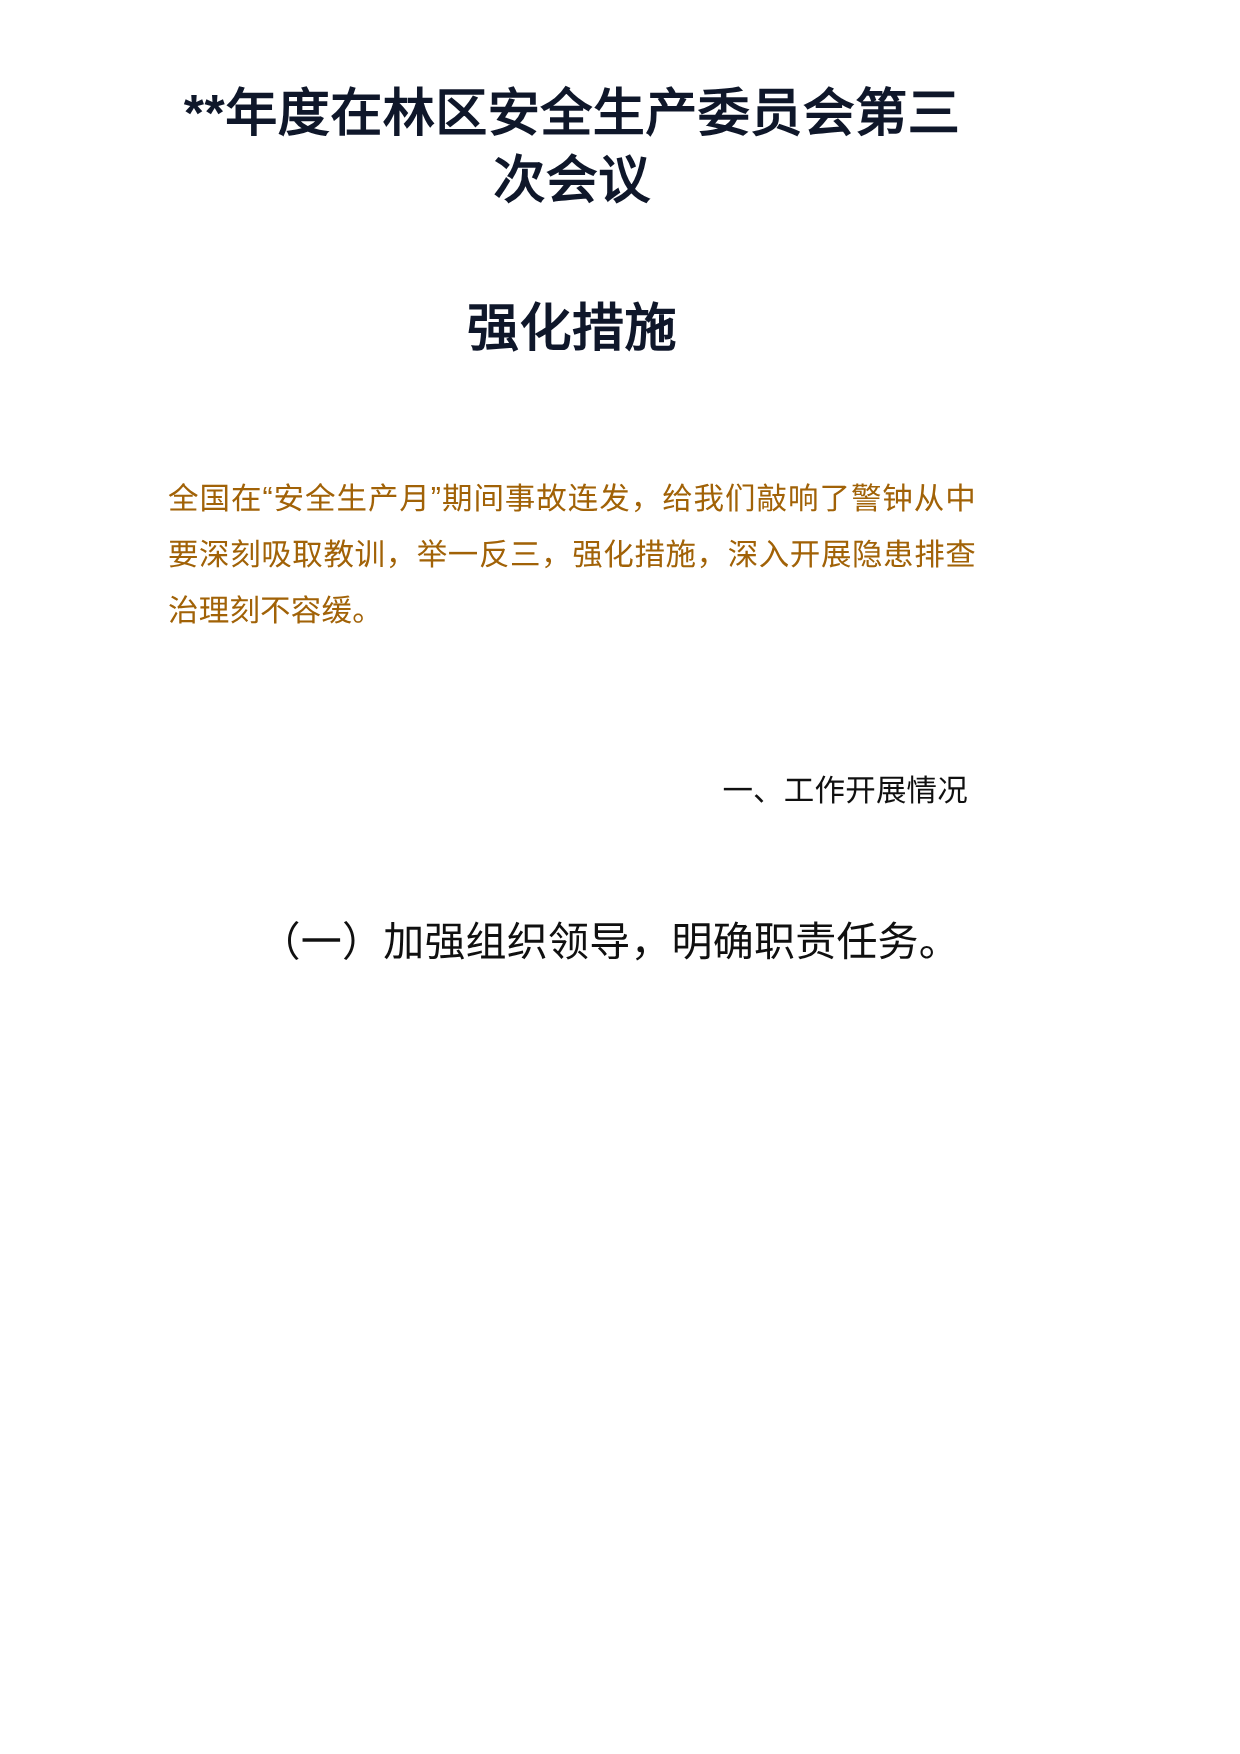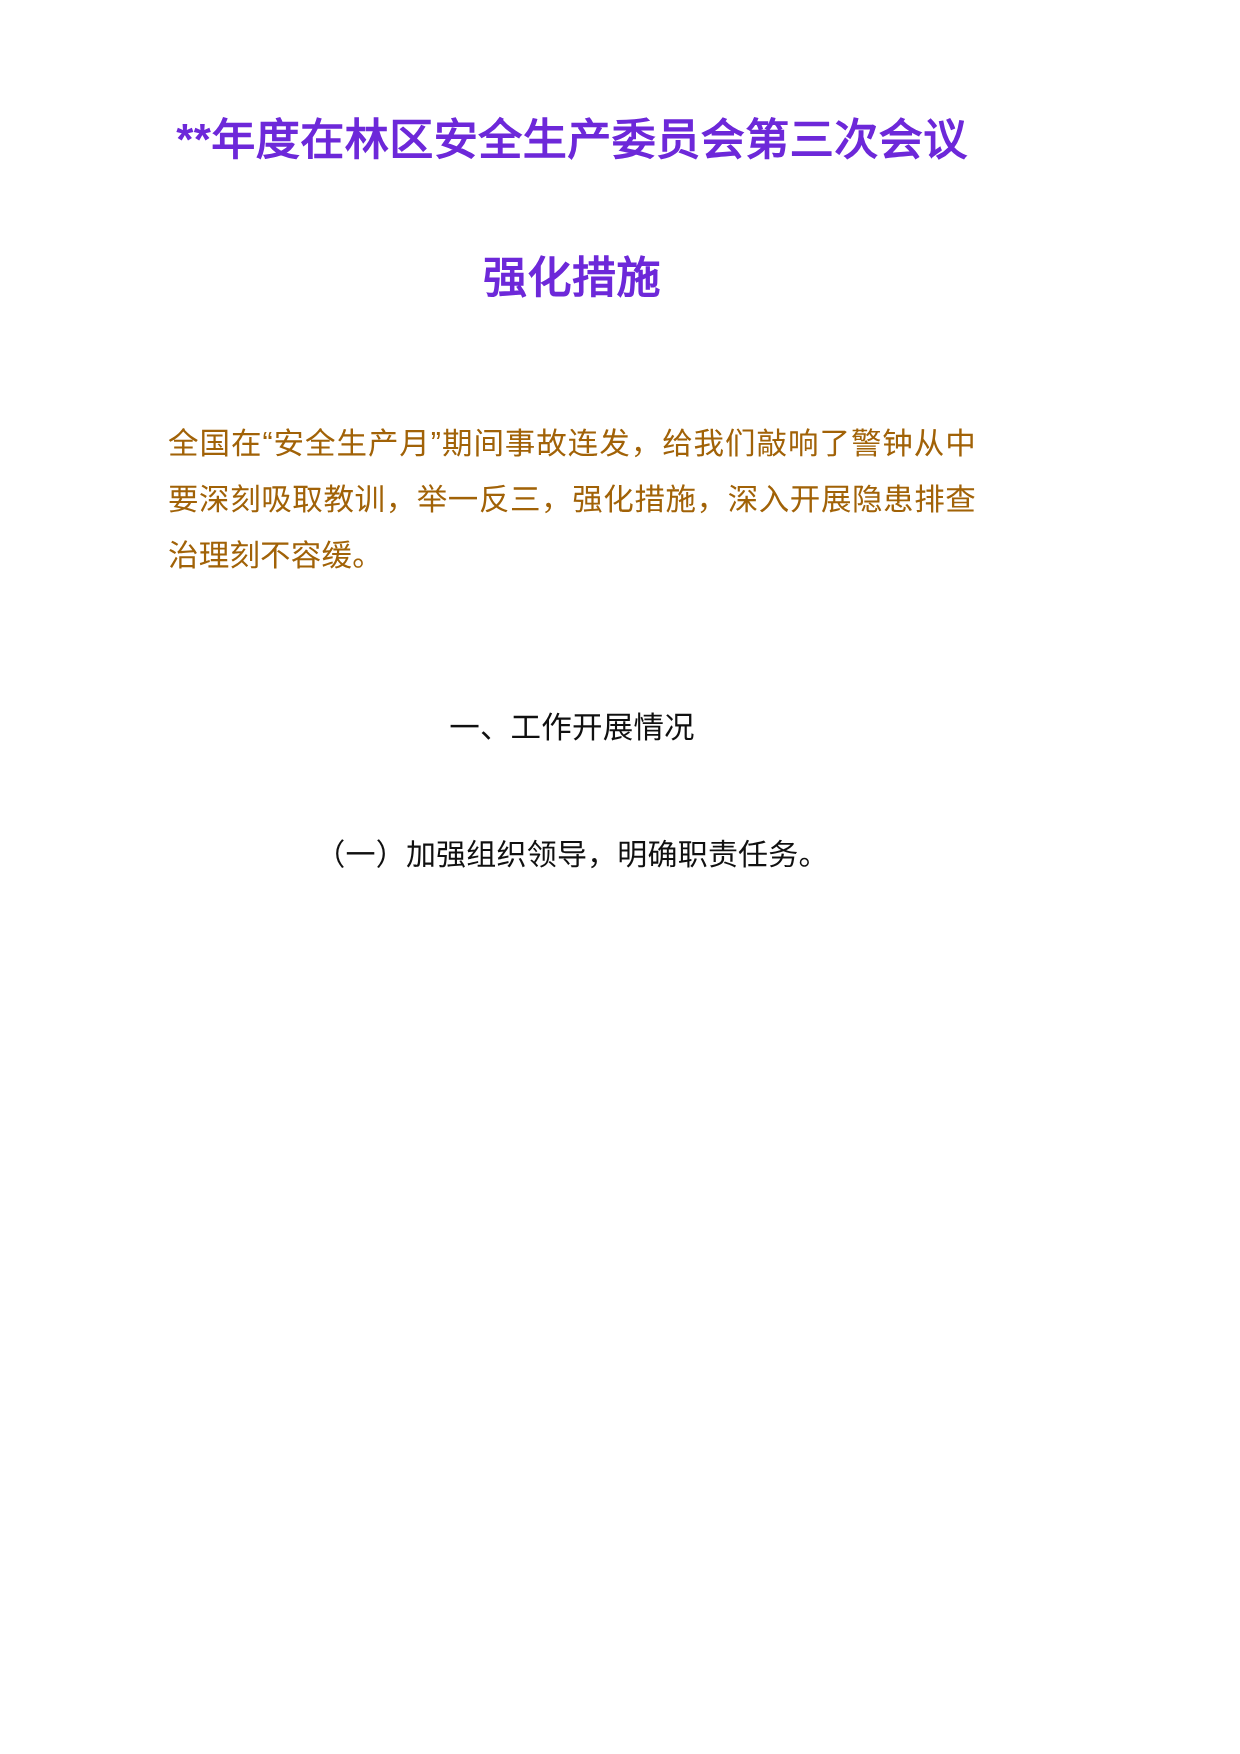--- a/index.html
+++ b/index.html
@@ -25,27 +25,27 @@
   .content {
     position: absolute;
     left: 168px;
     top: 0;
     width: 808px;
   }
 
   
   .doc-title {
     margin: 0;
-    padding-top: 112px;
+    padding-top: 80px;
     text-align: center;
-    font-size: 44px;
+    font-size: 52px;
     font-weight: 700;
     line-height: 1.28;
     letter-spacing: 0.5px;
-    color: #6d28d9;
+    color: #0f172a;
   }
 
   .title-line {
     display: block;
   }
 
   .title-line-1 {
     margin-bottom: 82px;
   }
 
@@ -58,39 +58,39 @@
     text-justify: inter-ideograph;
     color: #a16207;
     letter-spacing: 0.2px;
   }
 
   .para-spacer-lg {
     height: 38px;
   }
 
   .section-heading {
-    margin: 0;
+    margin: 8px;
     font-size: 30.5px;
     line-height: 56px;
     color: #101010;
     letter-spacing: 0.2px;
-    text-align: center;
+    text-align: right;
   }
 
   .heading-gap {
     height: 72px;
   }
 
   .sub-heading {
-    margin: 0;
-    font-size: 30px;
+    margin: 16px;
+    font-size: 41px;
     line-height: 56px;
     color: #101010;
     letter-spacing: 0.2px;
-    text-align: center;
+    text-align: right;
   }
 
   .lead-gap {
     height: 108px;
   }
 </style>
 </head>
 <body>
 
 <div class="page">

